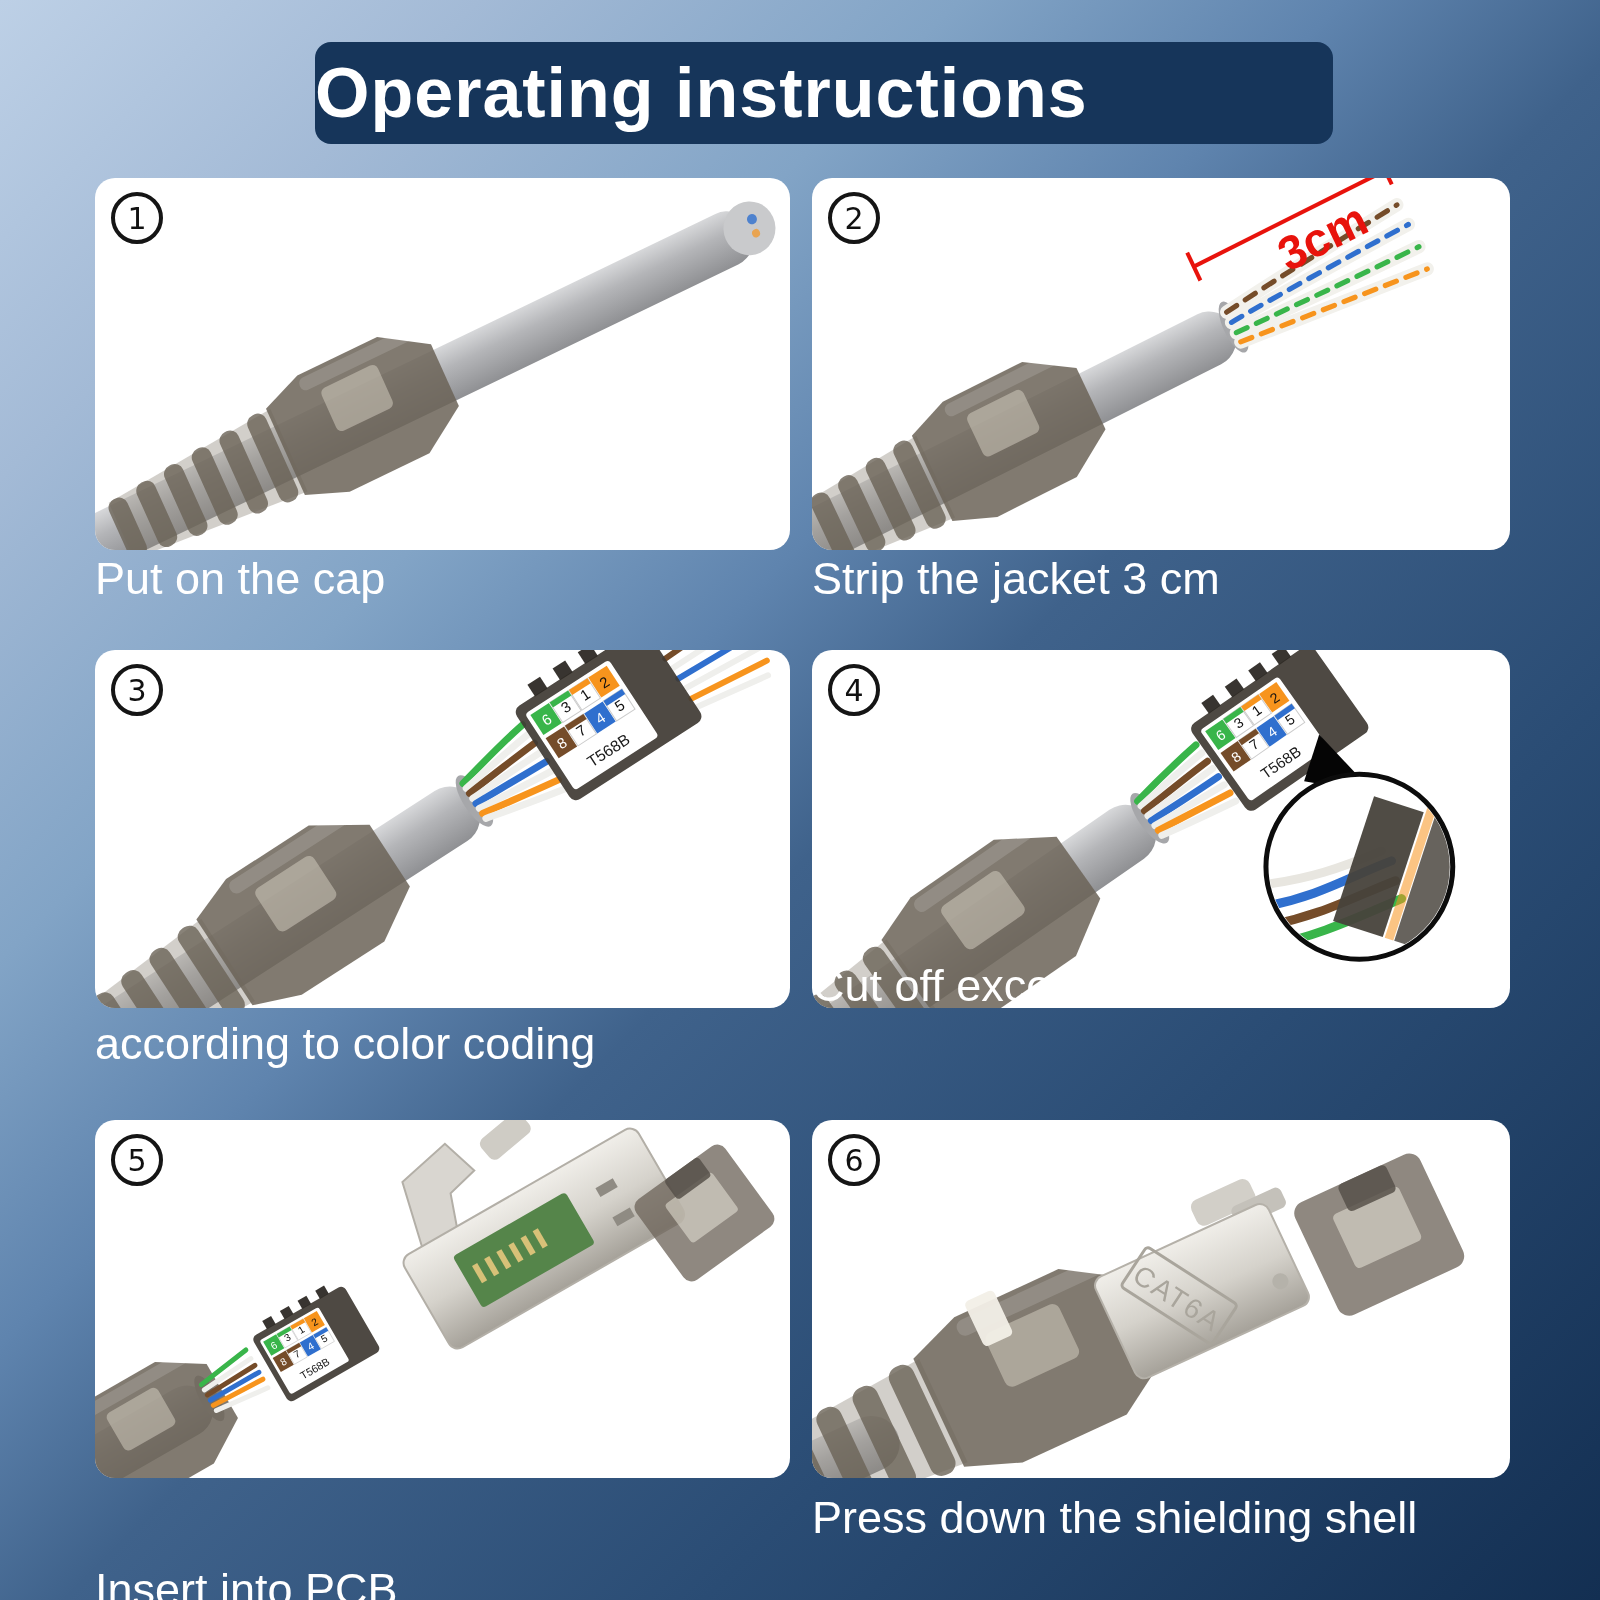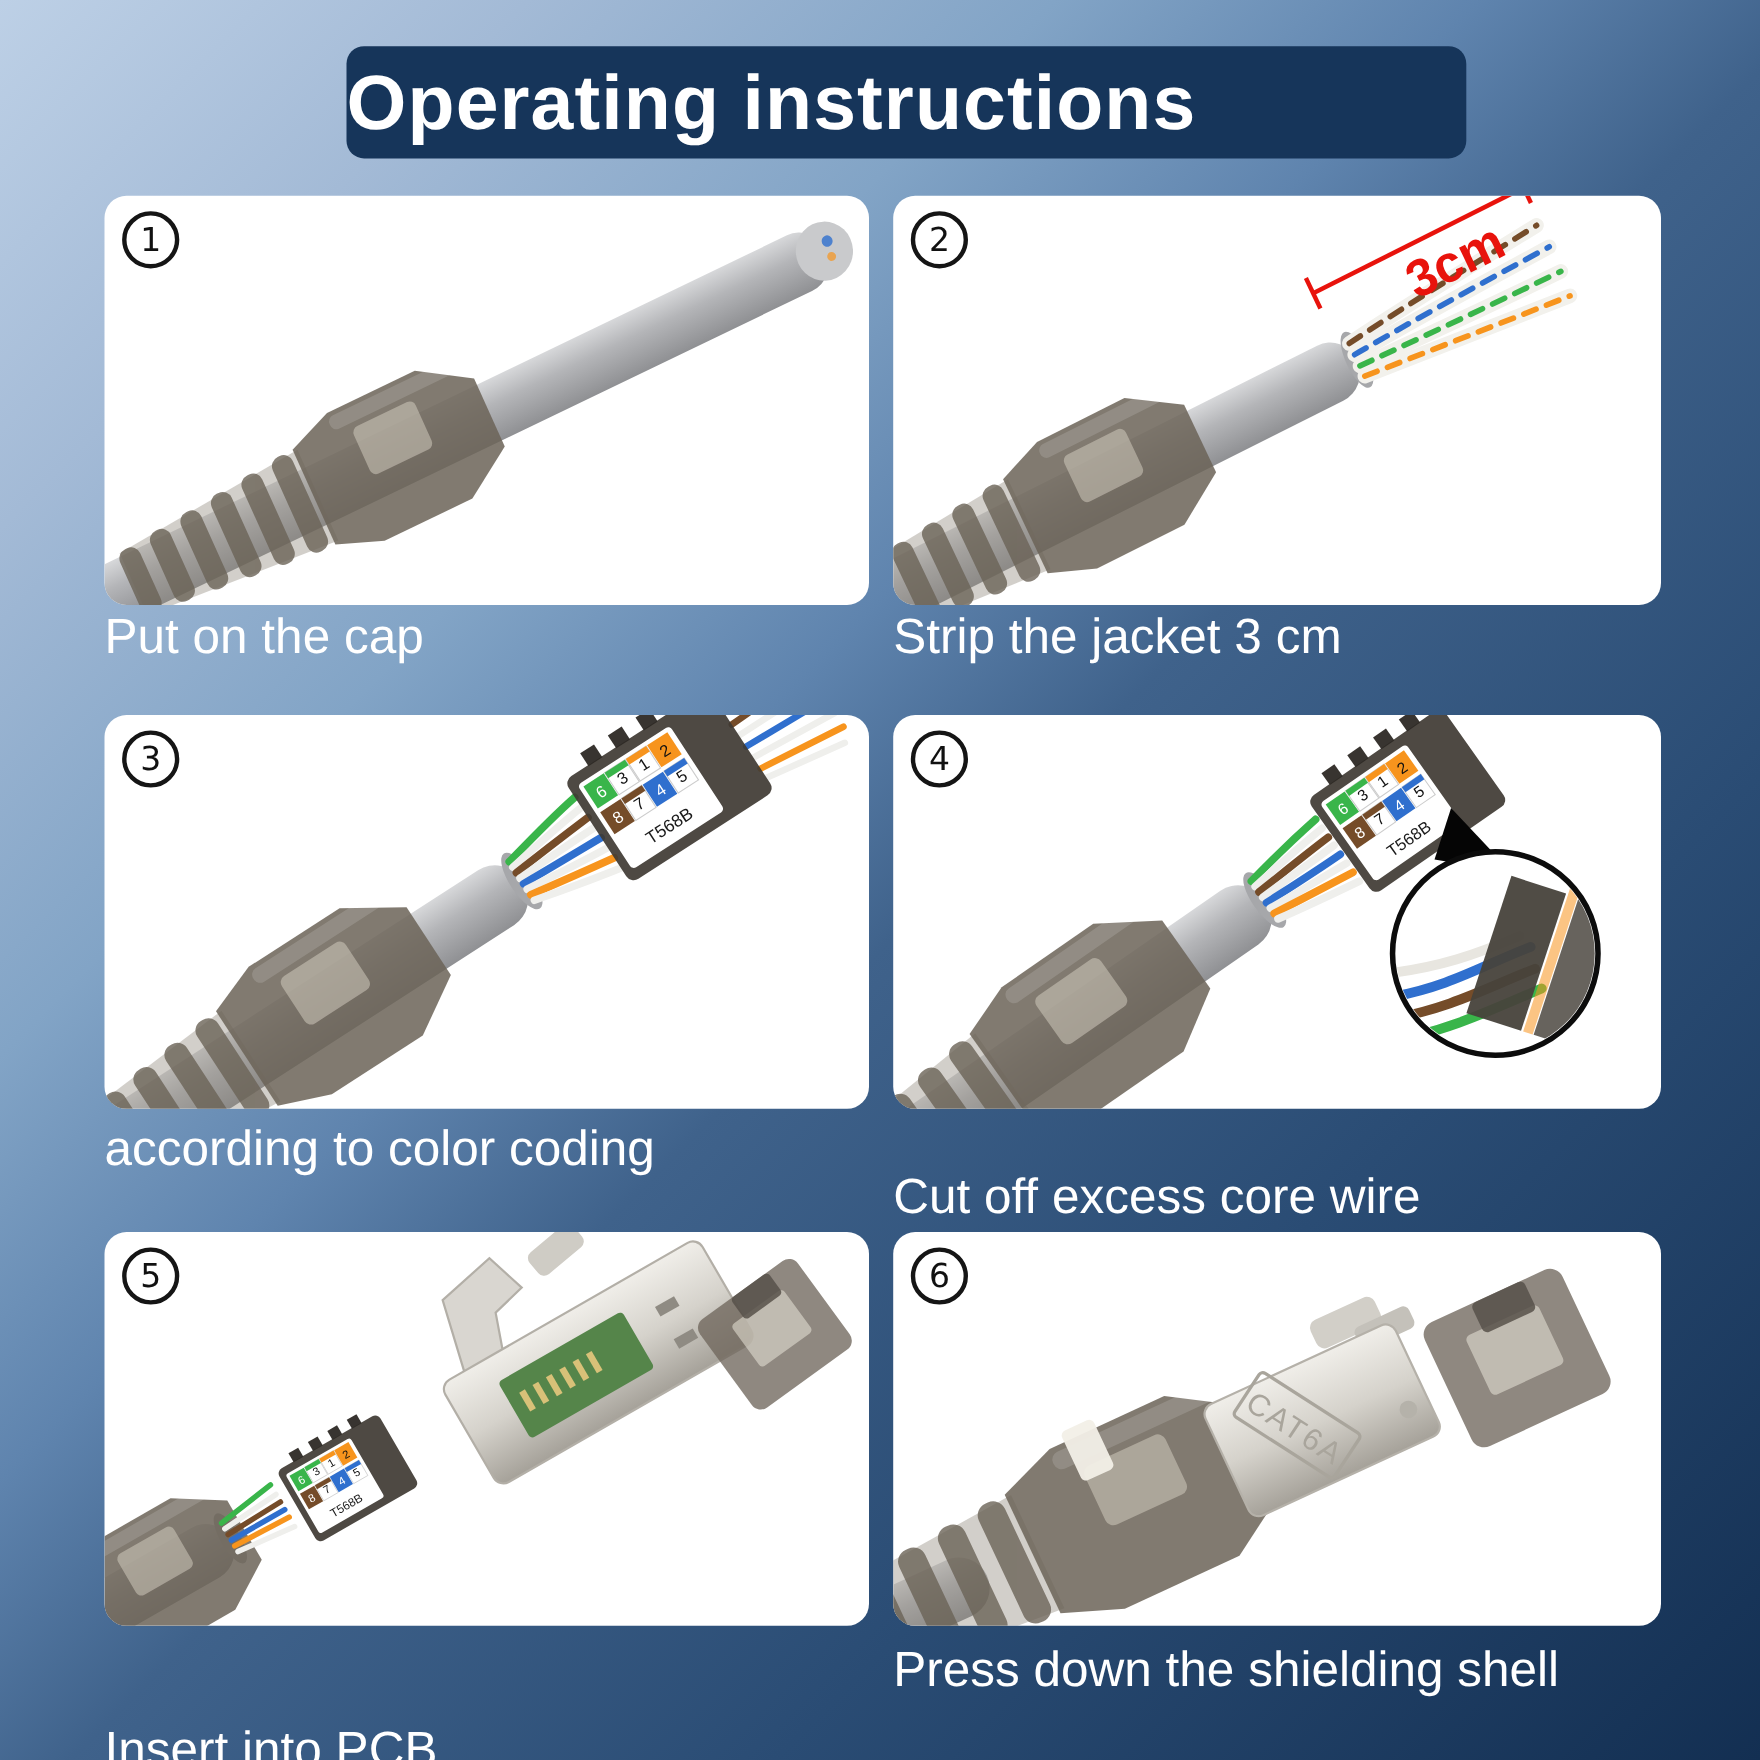--- a/index.html
+++ b/index.html
@@ -24,21 +24,21 @@
   .badge{
     position:absolute;left:16px;top:14px;width:44px;height:44px;
     border:4px solid #151515;border-radius:50%;
     display:flex;align-items:center;justify-content:center;
     font-family:"DejaVu Sans",sans-serif;font-size:30px;color:#111;z-index:2;background:transparent;
   }
   .caption{position:absolute;color:#ffffff;font-size:45px;line-height:52px;}
   #cap1{left:95px;top:553px;width:695px}
   #cap2{left:812px;top:553px;width:698px}
   #cap3{left:95px;top:1018px;width:695px}
-  #cap4{left:812px;top:1062px;width:698px}
+  #cap4{left:812px;top:960px;width:698px}
   #cap5{left:95px;top:1564px;width:695px}
   #cap6{left:812px;top:1492px;width:698px}
   svg.illus{position:absolute;left:0;top:0;width:100%;height:100%}
   svg text{font-family:"Liberation Sans",sans-serif}
 </style>
 </head>
 <body>
 
 <svg width="0" height="0" style="position:absolute" aria-hidden="true">
   <defs>

